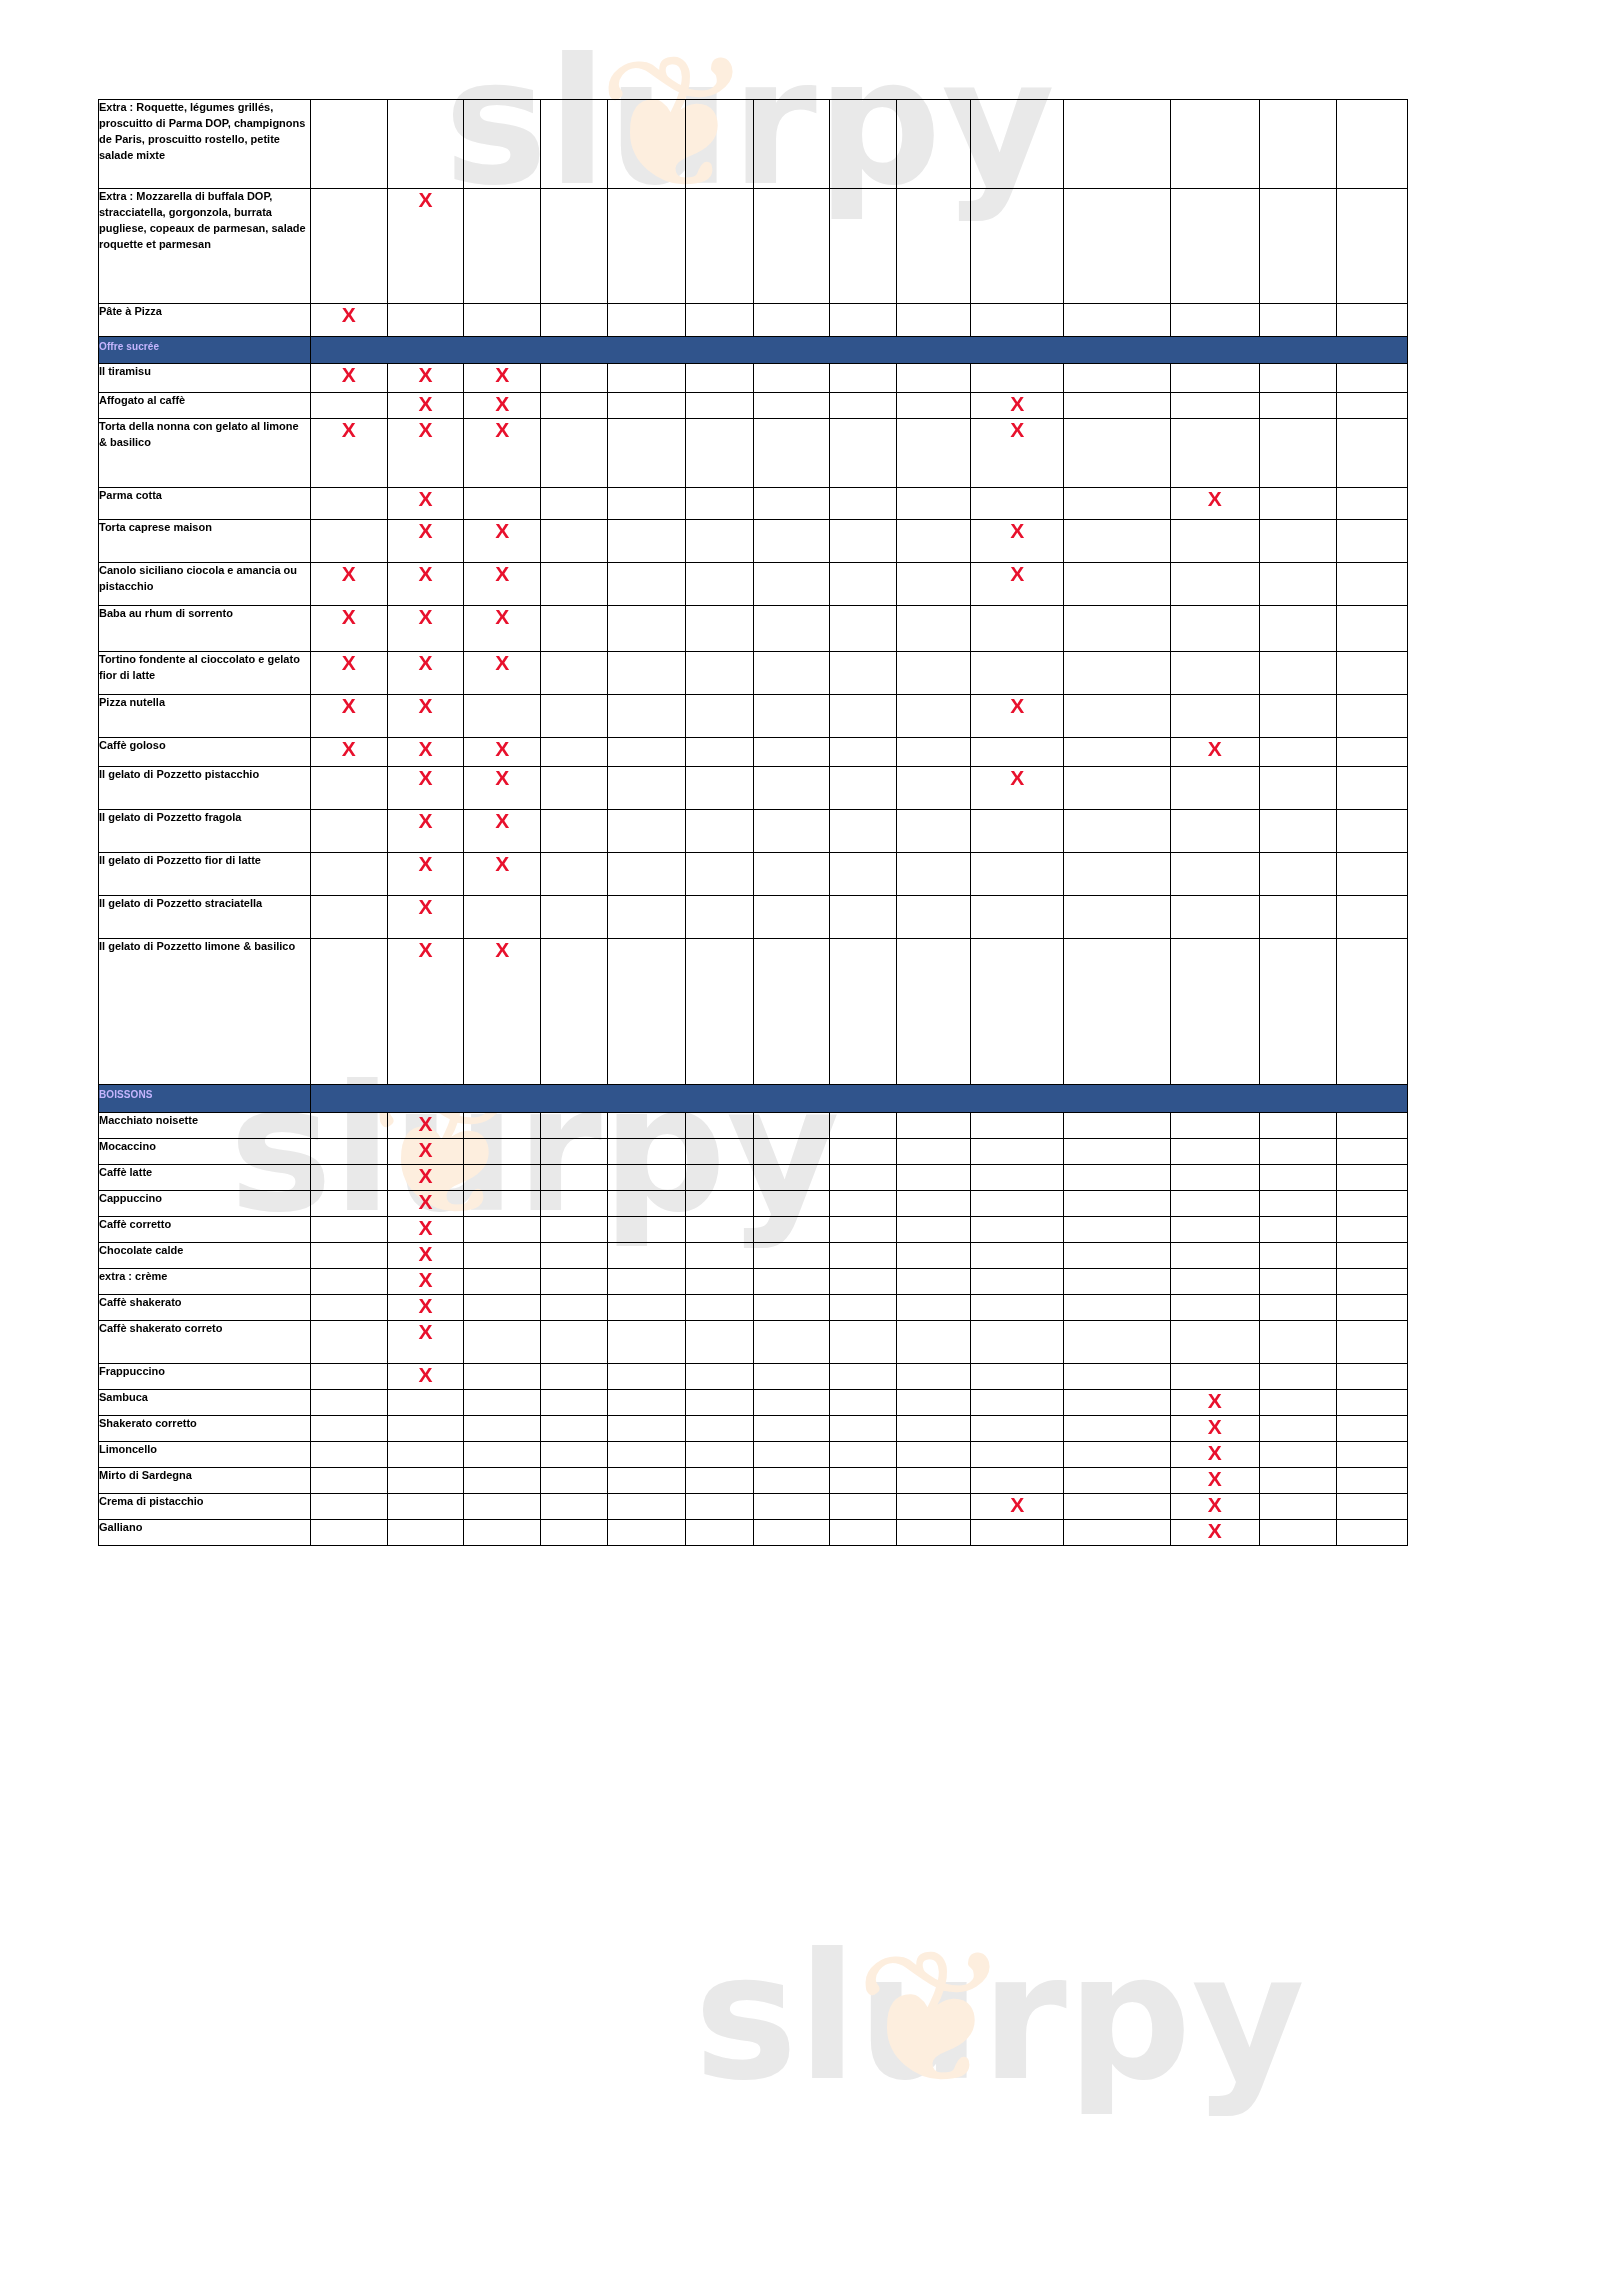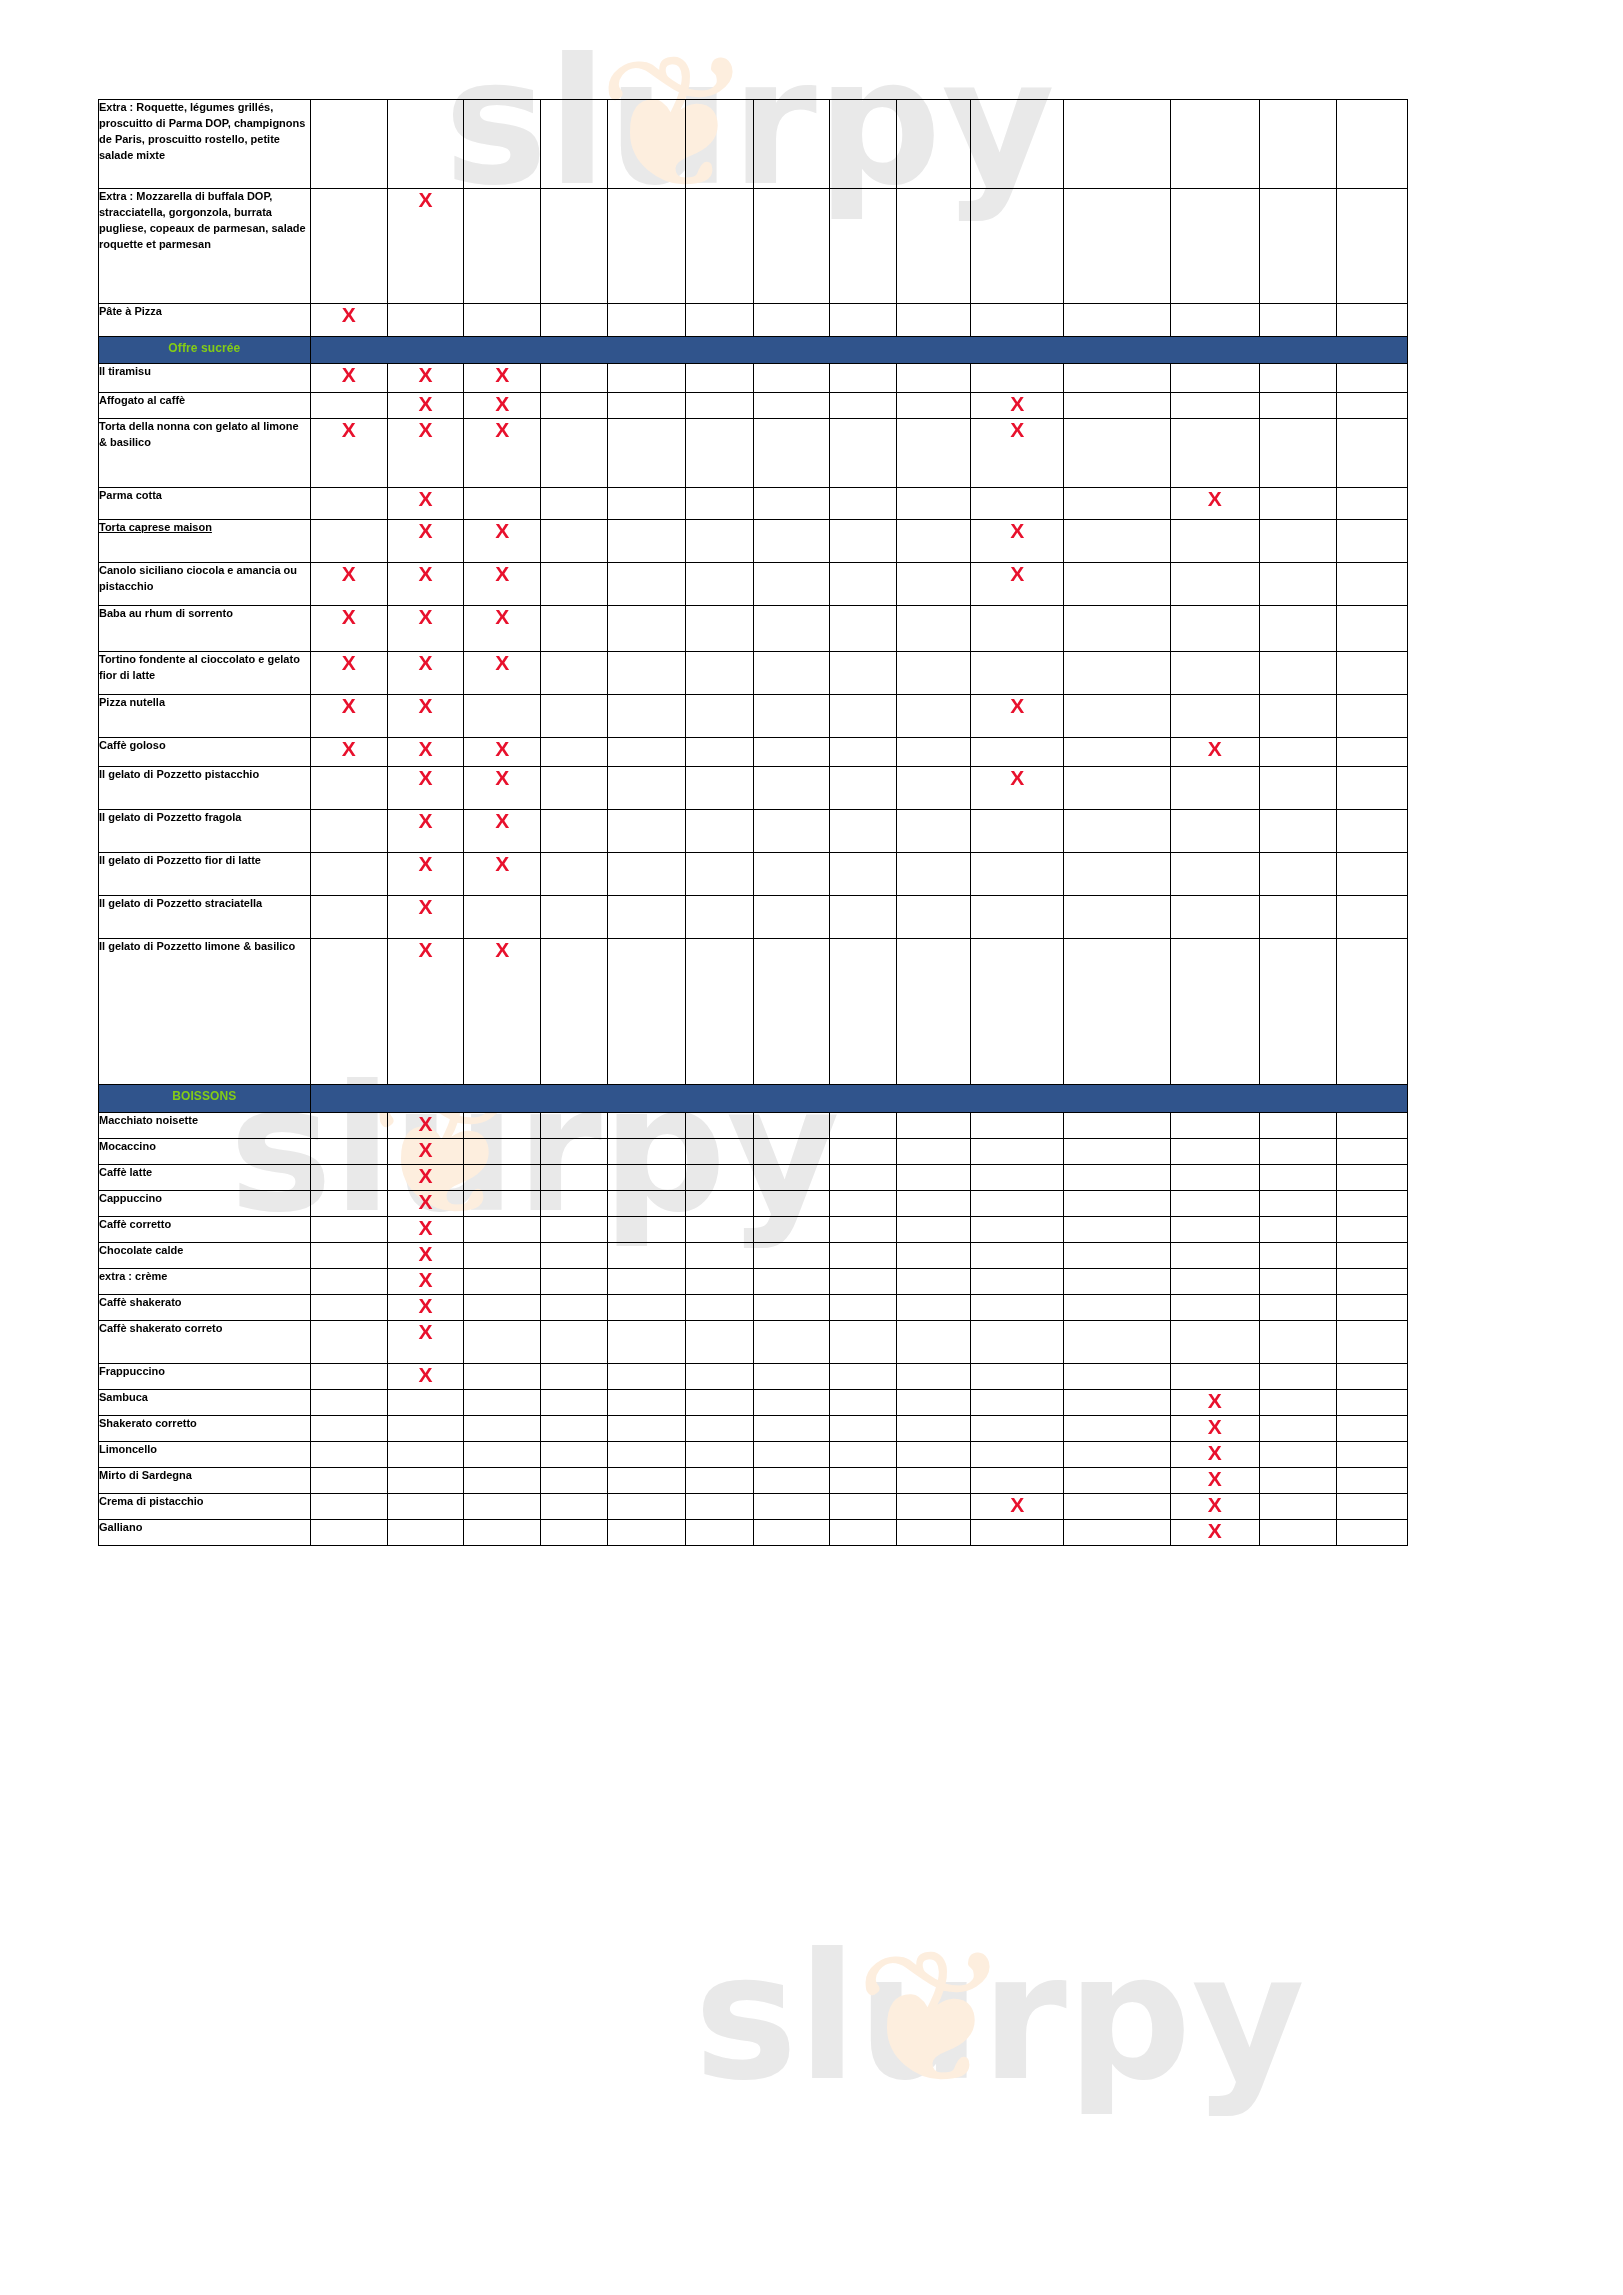--- a/index.html
+++ b/index.html
@@ -88,24 +88,23 @@
     font-size: 21px;
     line-height: 1;
     font-family: "Liberation Sans", sans-serif;
   }
   tr.section td {
     background: #30548c;
     border-color: #000000;
     height: 23.6px;
   }
   tr.section td.label {
-    color: #84cc16;
-    font-size: 12px;
+    color: #c4b5fd;
+    font-size: 10px;
     font-weight: 700;
-    text-align: center;
     padding: 2.8px 0 0 0;
     letter-spacing: 0.1px;
   }
   
   col.c0  { width: 189px; }
   col.c1  { width: 69px; }
   col.c2  { width: 68px;  }
   col.c3  { width: 69px; }
   col.c4  { width: 60px;  }
   col.c5  { width: 69px;  }
@@ -267,21 +266,21 @@
           <td class="mark"></td>
           <td class="mark"></td>
           <td class="mark"></td>
           <td class="mark"></td>
           <td class="mark"></td>
           <td class="mark"></td>
           <td class="mark"><span class="x">X</span></td>
           <td class="mark"></td>
           <td class="mark"></td>
         </tr>
-        <tr style="height: 43px; text-decoration: underline;">
+        <tr style="height: 43px;">
           <td class="label">Torta caprese maison</td>
           <td class="mark"></td>
           <td class="mark"><span class="x">X</span></td>
           <td class="mark"><span class="x">X</span></td>
           <td class="mark"></td>
           <td class="mark"></td>
           <td class="mark"></td>
           <td class="mark"></td>
           <td class="mark"></td>
           <td class="mark"></td>

